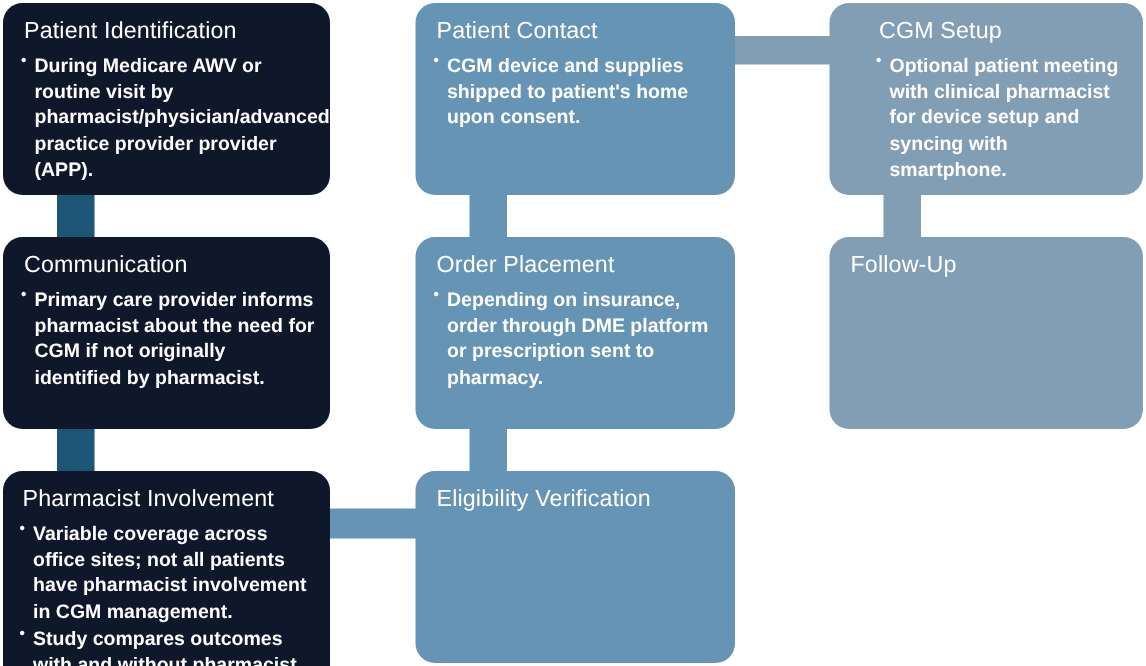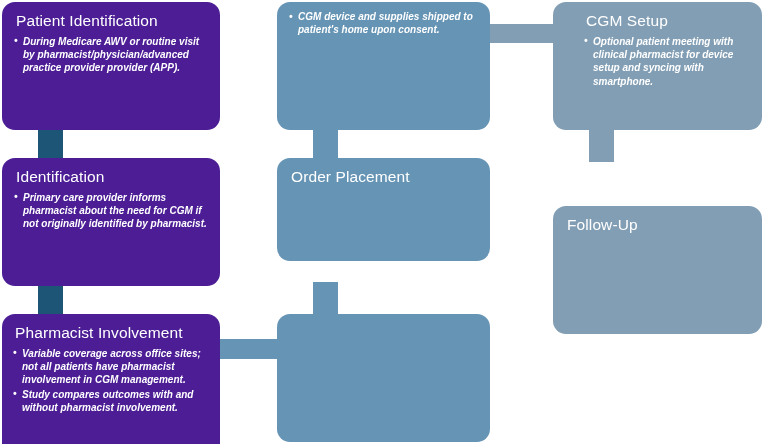--- a/index.html
+++ b/index.html
@@ -22,49 +22,48 @@
 
   
   .node {
     position: absolute;
     box-sizing: border-box;
     border-radius: 13px;
     color: #ffffff;
     padding: 8px 10px 8px 12px;
     overflow: hidden;
   }
-  .node.dark   { background: #4c1d95; }
+  .node.dark   { background: #0f172a; }
   .node.medium { background: #6694b5; }
   .node.light  { background: #829eb4; }
 
   .node-title {
     font-size: 15.5px;
     font-weight: 400;
     letter-spacing: 0.1px;
     line-height: 1.15;
     margin: 2px 0 5px 2px;
     color: #ffffff;
     white-space: nowrap;
   }
 
   .bullets {
     list-style: none;
     margin: 0;
     padding: 0;
   }
   .bullets li {
     position: relative;
-    font-size: 10px;
+    font-size: 13px;
     line-height: 1.33;
     font-weight: bold;
     padding-left: 9px;
     margin-bottom: 1px;
     color: #ffffff;
     letter-spacing: 0.01px;
-    font-style: italic;
   }
   .bullets li::before {
     content: "\2022";
     position: absolute;
     left: 0;
     top: -0.5px;
     font-size: 10.2px;
     line-height: 1.33;
   }
 
@@ -96,51 +95,56 @@
   <div class="connector medium" style="left:213px; top:339px; width:72px; height:20px;"></div>
 
   <div class="node dark" style="left:2px; top:2px; width:218px; height:128px;">
     <div class="node-title">Patient Identification</div>
     <ul class="bullets">
       <li>During Medicare AWV or routine visit by pharmacist/physician/advanced practice provider provider (APP).</li>
     </ul>
   </div>
 
   <div class="node medium" style="left:277px; top:2px; width:213px; height:128px;">
+    <div class="node-title">Patient Contact</div>
     <ul class="bullets">
       <li>CGM device and supplies shipped to patient's home upon consent.</li>
     </ul>
   </div>
 
   <div class="node light" style="left:553px; top:2px; width:209px; height:128px;padding-left:31px;">
     <div class="node-title">CGM Setup</div>
     <ul class="bullets">
       <li>Optional patient meeting with clinical pharmacist for device setup and syncing with smartphone.</li>
     </ul>
   </div>
 
   <div class="node dark" style="left:2px; top:158px; width:218px; height:128px;">
-    <div class="node-title">Identification</div>
+    <div class="node-title">Communication</div>
     <ul class="bullets">
       <li>Primary care provider informs pharmacist about the need for CGM if not originally identified by pharmacist.</li>
     </ul>
   </div>
 
-  <div class="node medium" style="left:277px; top:158px; width:213px; height:103px;">
+  <div class="node medium" style="left:277px; top:158px; width:213px; height:128px;">
     <div class="node-title">Order Placement</div>
+    <ul class="bullets">
+      <li>Depending on insurance, order through DME platform or prescription sent to pharmacy.</li>
+    </ul>
   </div>
 
-  <div class="node light" style="left:553px; top:158px; width:209px; height:128px;margin-top:48px;">
+  <div class="node light" style="left:553px; top:158px; width:209px; height:128px;">
     <div class="node-title">Follow-Up</div>
   </div>
 
   <div class="node dark" style="left:2px; top:314px; width:218px; height:160px;padding-left:11px;">
     <div class="node-title">Pharmacist Involvement</div>
     <ul class="bullets">
       <li>Variable coverage across office sites; not all patients have pharmacist involvement in CGM management.</li>
       <li>Study compares outcomes with and without pharmacist involvement.</li>
     </ul>
   </div>
 
   <div class="node medium" style="left:277px; top:314px; width:213px; height:128px;">
+    <div class="node-title">Eligibility Verification</div>
   </div>
 
 </div>
 
 </body></html>

